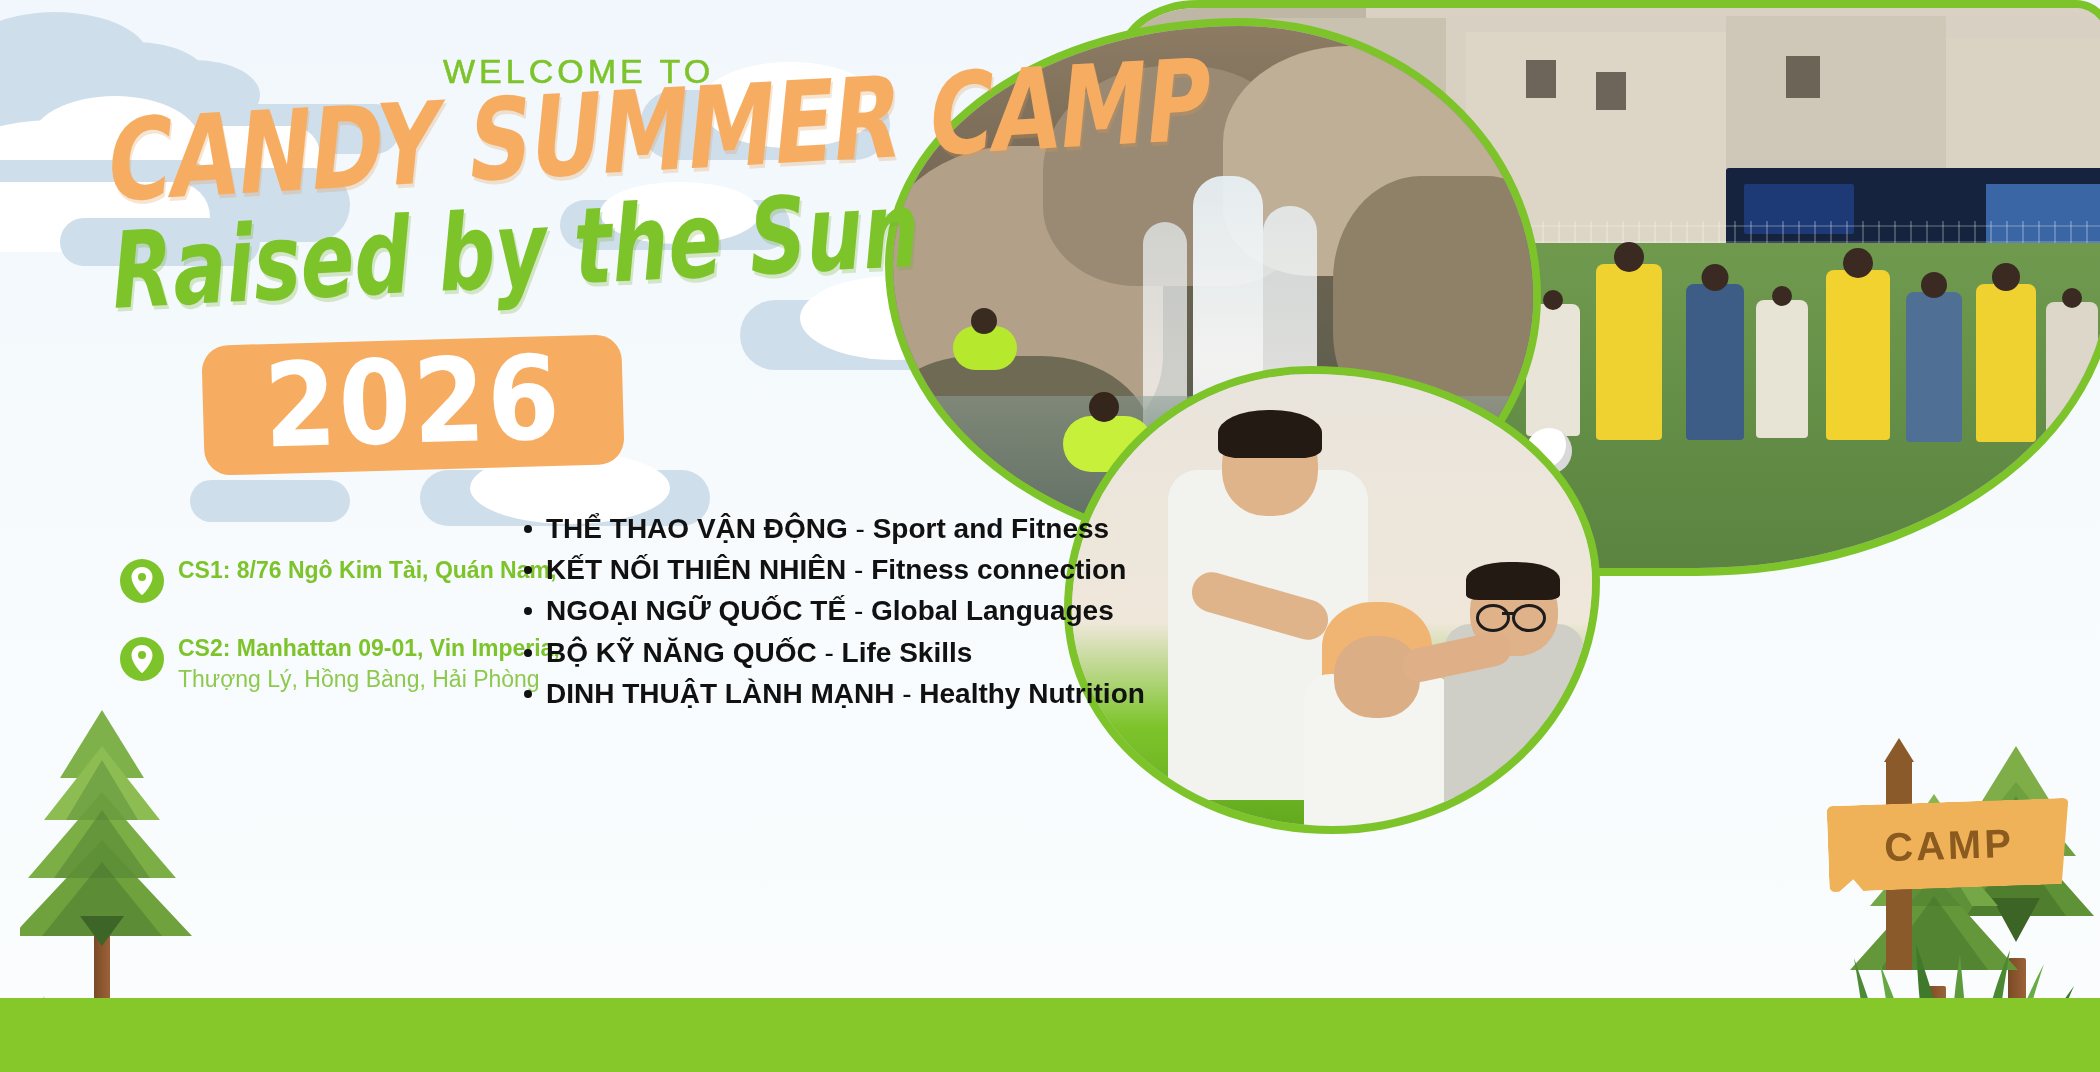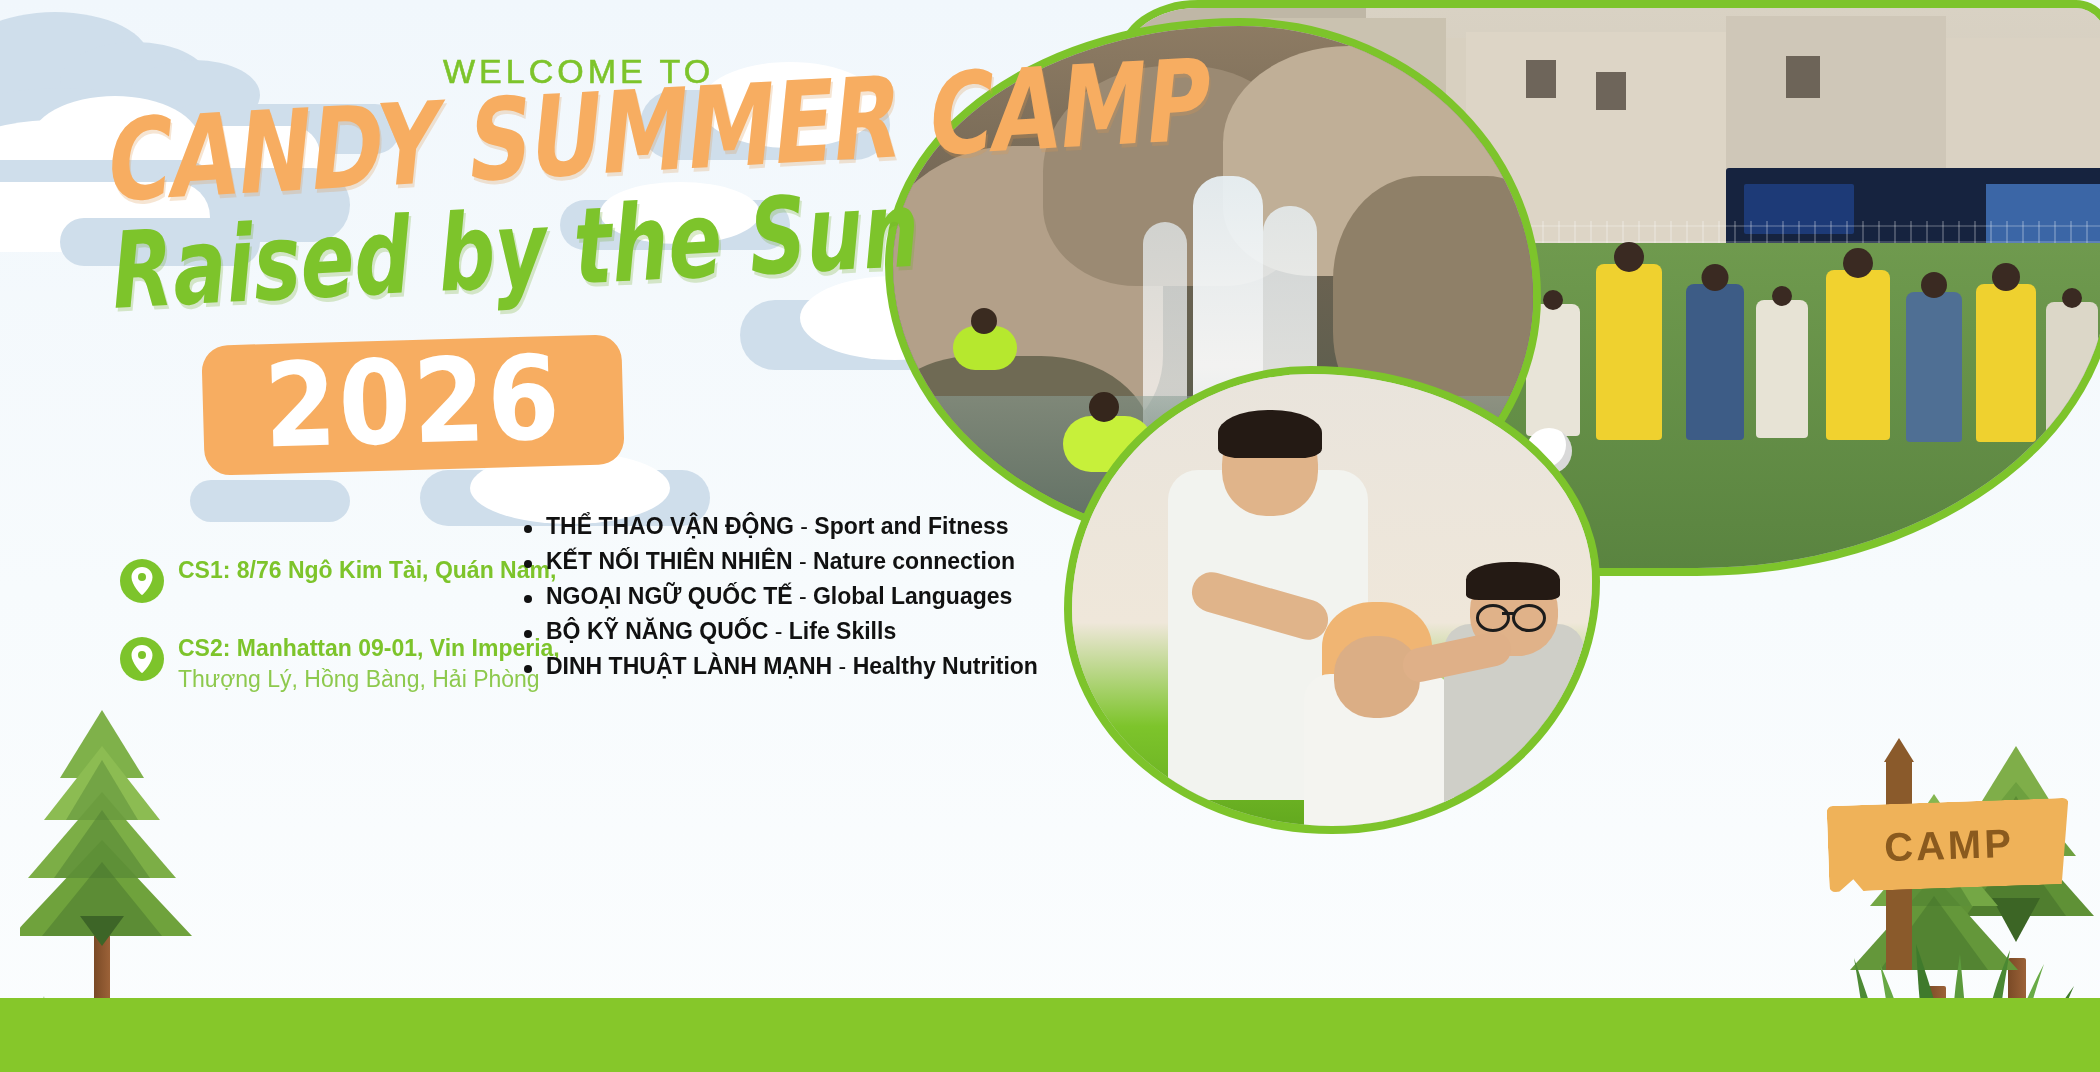--- a/index.html
+++ b/index.html
@@ -69,21 +69,21 @@
   .addr-l1{font-size:23px;font-weight:bold;color:#7dc42b;white-space:nowrap;}
   .addr-l2{font-size:23px;font-weight:400;color:#8dc94d;white-space:nowrap;}
 
   
   .feature-list{
     position:absolute;left:516px;top:512px;
     margin:0;padding:0 0 0 30px;list-style:none;
   }
   .feature-list li{
     position:relative;
-    font-size:23px;line-height:1.24;margin-bottom:6.5px;
+    font-size:28px;line-height:1.24;margin-bottom:6.5px;
     color:#111;white-space:nowrap;font-weight:normal;
   }
   .feature-list li:before{
     content:"";position:absolute;left:-22px;top:13px;
     width:8px;height:8px;border-radius:50%;background:#111;
   }
   .feature-list li b{font-weight:bold;}
   .feature-list li .en{font-weight:bold;}
 
   
@@ -320,21 +320,21 @@
       </div>
       <div class="addr-txt">
         <div class="addr-l1">CS2: Manhattan 09-01, Vin Imperia,</div>
         <div class="addr-l2">Thượng Lý, Hồng Bàng, Hải Phòng</div>
       </div>
     </div>
   </div>
 
   <ul class="feature-list">
     <li><b>THỂ THAO VẬN ĐỘNG</b><span> - </span><span class="en">Sport and Fitness</span></li>
-    <li><b>KẾT NỐI THIÊN NHIÊN</b><span> - </span><span class="en">Nature connection</span></li>
+    <li><b>KẾT NỐI THIÊN NHIÊN</b><span> - </span><span class="en">Fitness connection</span></li>
     <li><b>NGOẠI NGỮ QUỐC TẾ</b><span> - </span><span class="en">Global Languages</span></li>
     <li><b>BỘ KỸ NĂNG QUỐC</b><span> - </span><span class="en">Life Skills</span></li>
     <li><b>DINH THUẬT LÀNH MẠNH</b><span> - </span><span class="en">Healthy Nutrition</span></li>
   </ul>
 
   <div class="tree" style="left:20px;top:700px;width:180px;height:300px;">
     <div class="trunk" style="left:74px;top:230px;width:16px;height:72px;"></div>
     <svg width="180" height="280" viewBox="0 0 180 280" style="position:absolute;left:0;top:0;">
       <path d="M82 10 L124 78 L40 78 Z" fill="#7fb14a"></path>
       <path d="M82 46 L140 120 L24 120 Z" fill="#8cbc52"></path>

